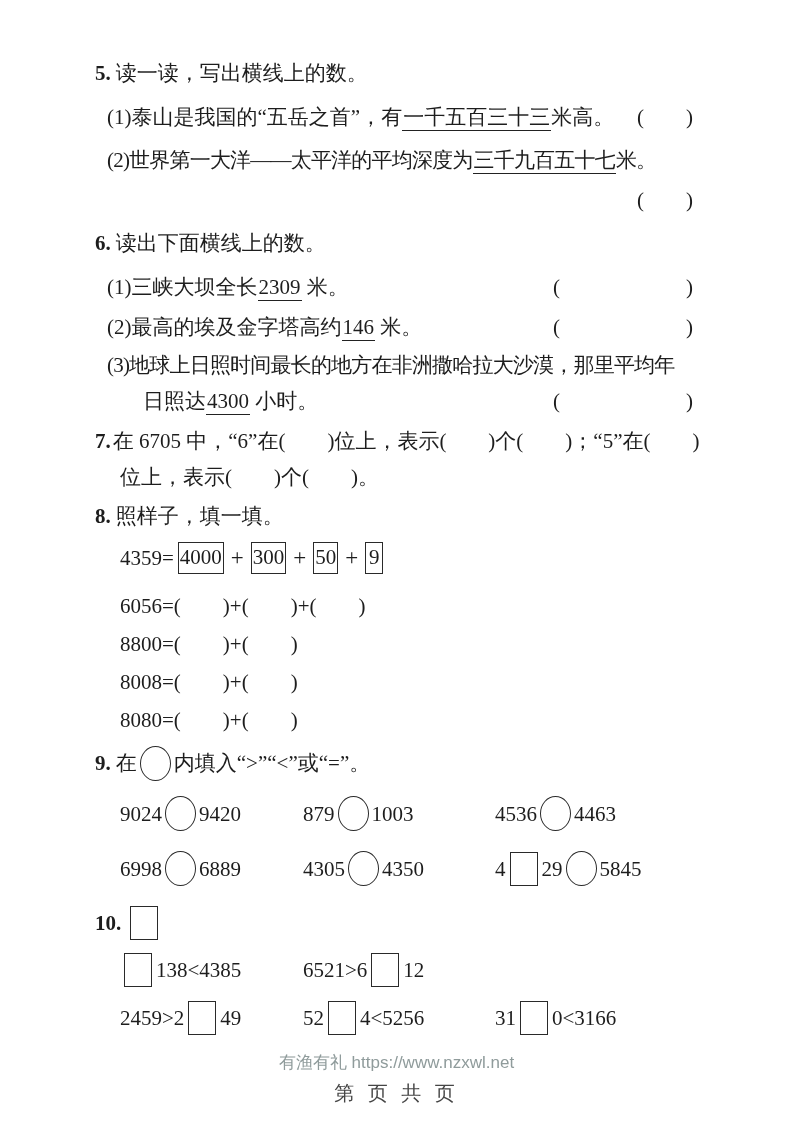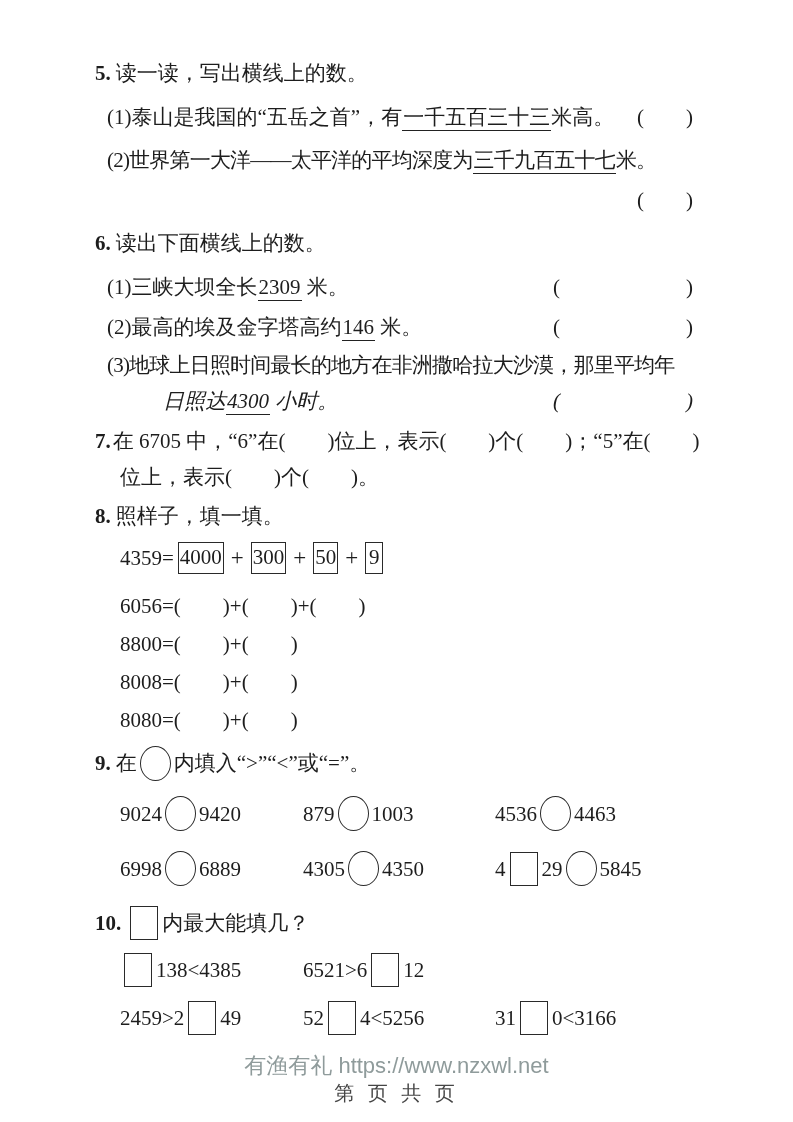--- a/index.html
+++ b/index.html
@@ -11,21 +11,21 @@
     font-family:"Liberation Serif","DejaVu Serif",serif;
     color:#1d1d1d;
   }
   .content{
     position:absolute;top:58px;left:95px;width:598px;
     font-size:21px;line-height:30px;
   }
   .line{white-space:nowrap;}
   .qnum{font-weight:bold;margin-right:5px;}
   .indent{margin-left:12px;}
-  .indent2{margin-left:68px;font-style:italic;}
+  .indent2{margin-left:48px;}
   .row{display:flex;justify-content:space-between;align-items:baseline;}
   .row > .t{flex:0 1 auto;overflow:hidden;}
   .blank{white-space:pre;flex:0 0 auto;}
   .u{border-bottom:1.6px solid #222;padding:0 1px 1px 1px;}
   .right{text-align:right;}
   .tight{letter-spacing:-0.8px;}
   
   .q8row{display:flex;align-items:center;height:36px;}
   .q8lhs{margin-right:4px;}
   .box{
@@ -48,21 +48,21 @@
   .hshape{vertical-align:-9px;}
   .grid3{
     display:grid;grid-template-columns:183px 192px 1fr;
     margin-left:25px;align-items:center;
   }
   .cmp{white-space:nowrap;}
   .heading-row{height:36px;display:flex;align-items:center;}
   
   .footer-site{
     position:absolute;left:0;right:0;top:1051px;
-    text-align:center;font-size:22px;color:#8f9b9b;
+    text-align:center;font-size:17px;color:#8f9b9b;
     font-family:"Liberation Sans","DejaVu Sans",sans-serif;
   }
   .footer-page{
     position:absolute;left:0;right:0;top:1080px;
     text-align:center;font-size:20px;color:#454545;letter-spacing:4px;
     font-family:"Liberation Sans","DejaVu Sans",sans-serif;
   }
 </style>
 </head>
 <body>
@@ -141,21 +141,20 @@
     </div>
     <div class="grid3" style="height:36px;margin-bottom:19px">
       <span class="cmp"><span>6998</span><span class="circle"></span><span>6889</span></span>
       <span class="cmp"><span>4305</span><span class="circle"></span><span>4350</span></span>
       <span class="cmp"><span>4</span><span class="square"></span><span>29</span><span class="circle"></span><span>5845</span></span>
     </div>
 
     <div class="heading-row" style="margin-bottom:10px">
       <span class="qnum">10.</span>
         <span class="square hshape"></span>
-        <span>内最大能填几？</span>
     </div>
     <div class="grid3" style="height:38px;margin-bottom:10px">
       <span class="cmp"><span></span><span class="square"></span><span>138&lt;4385</span></span>
       <span class="cmp"><span>6521&gt;6</span><span class="square"></span><span>12</span></span>
     </div>
     <div class="grid3" style="height:38px">
       <span class="cmp"><span>2459&gt;2</span><span class="square"></span><span>49</span></span>
       <span class="cmp"><span>52</span><span class="square"></span><span>4&lt;5256</span></span>
       <span class="cmp"><span>31</span><span class="square"></span><span>0&lt;3166</span></span>
     </div>

